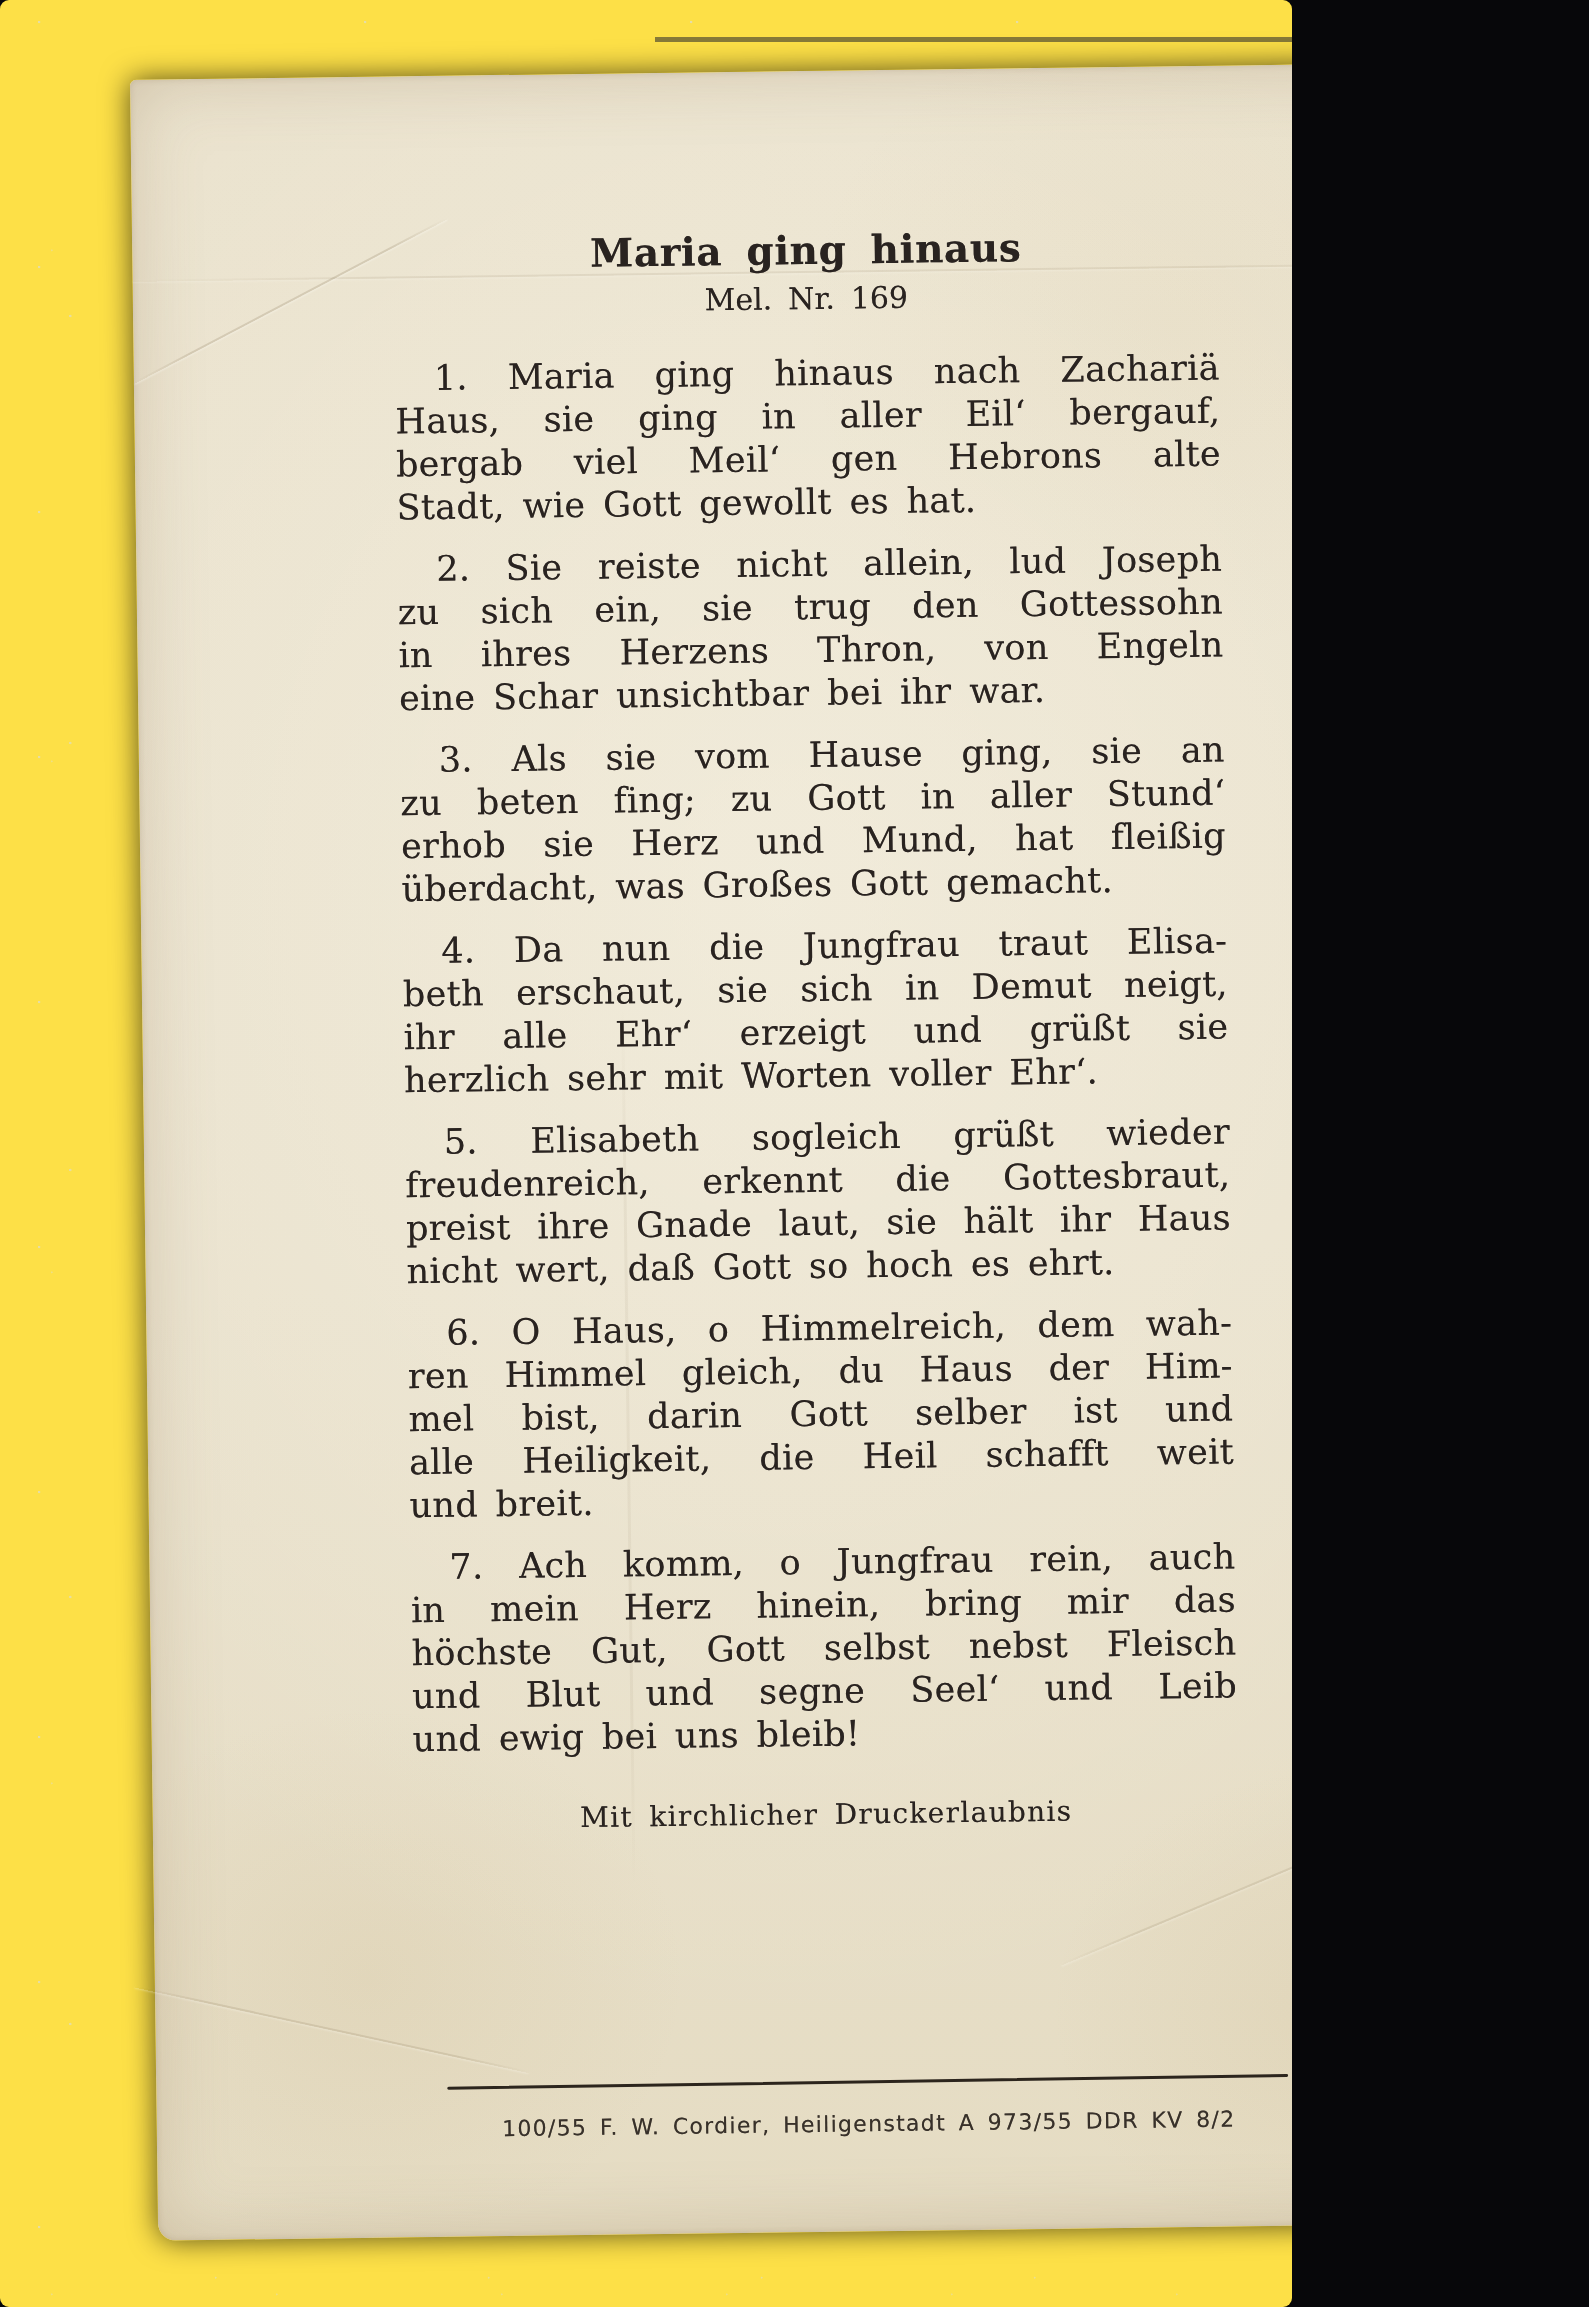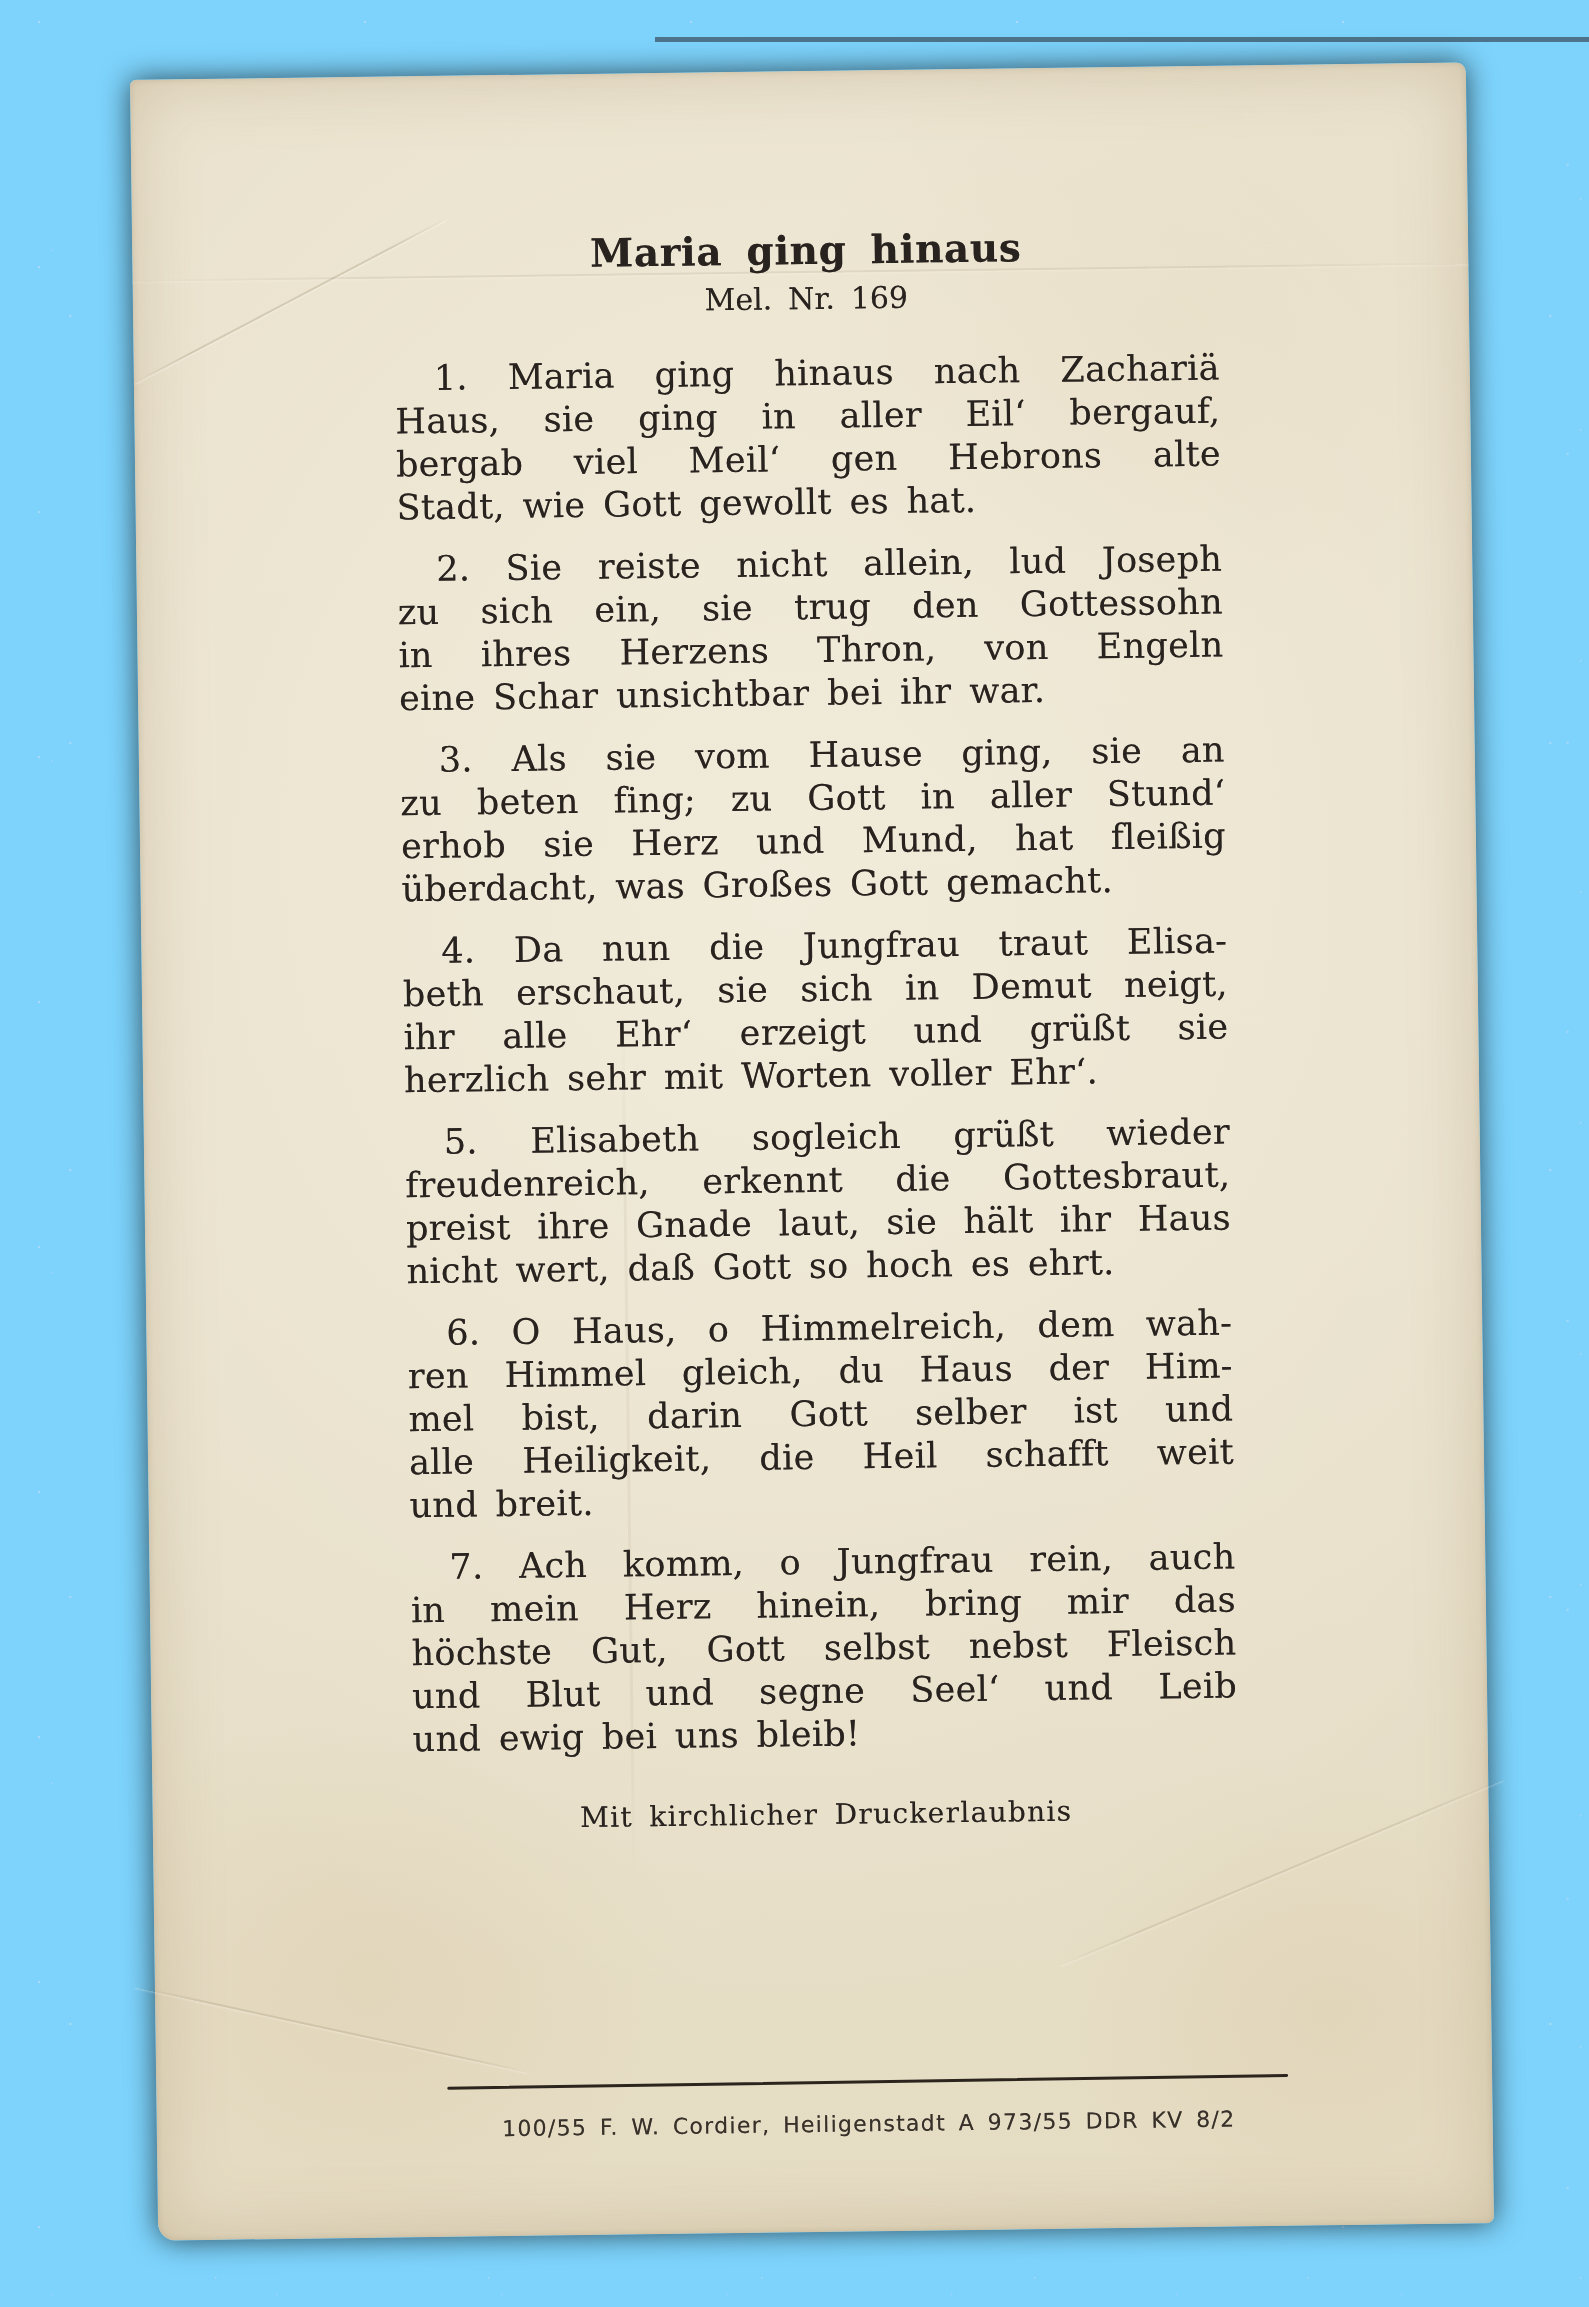--- a/index.html
+++ b/index.html
@@ -2,25 +2,26 @@
 <html style="font-size:10px"><head>
 <meta charset="utf-8">
 <style>
   html, body {
     margin: 0;
     padding: 0;
     background: #07070a;
   }
   #stage {
     position: relative;
-    width: 1589px;
+    width: 1292px;
     height: 2307px;
     overflow: hidden;
-    background: #7dd3fc;
+    background: #fde047;
     font-family: "DejaVu Serif", "Liberation Serif", serif;
+    border-radius: 9px;
   }
   
   #stage .speckles {
     position: absolute;
     inset: 0;
     background-image:
       radial-gradient(circle at 12% 9%,  rgba(210,220,245,.55) 0 0.9px, transparent 1.6px),
       radial-gradient(circle at 67% 31%, rgba(210,220,245,.45) 0 0.9px, transparent 1.6px),
       radial-gradient(circle at 38% 74%, rgba(210,220,245,.5)  0 0.9px, transparent 1.6px),
       radial-gradient(circle at 88% 57%, rgba(210,220,245,.4)  0 0.9px, transparent 1.6px),

